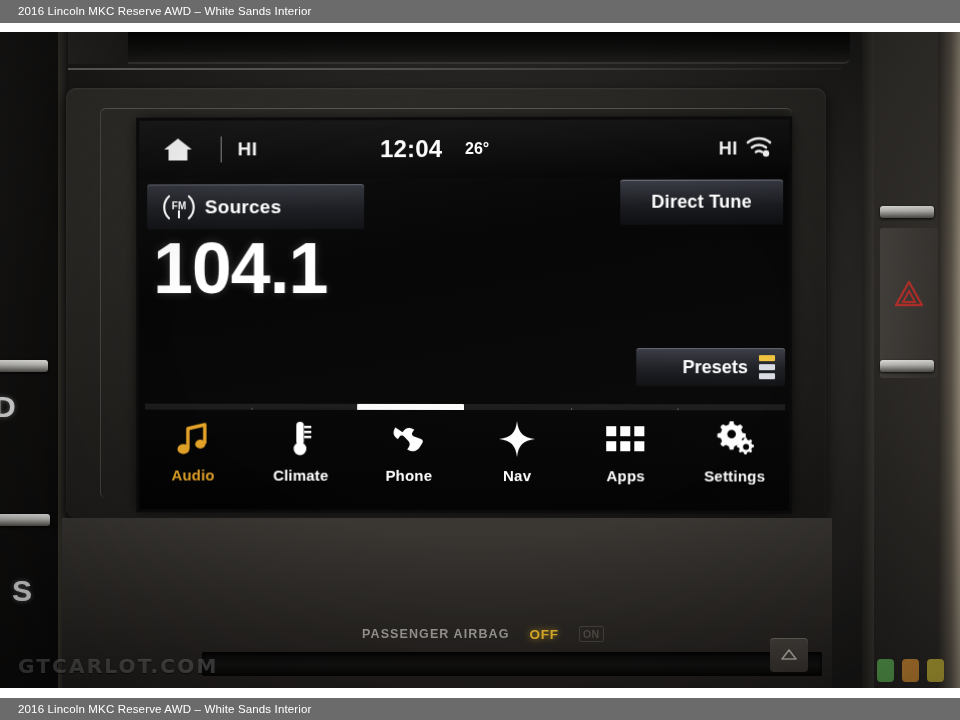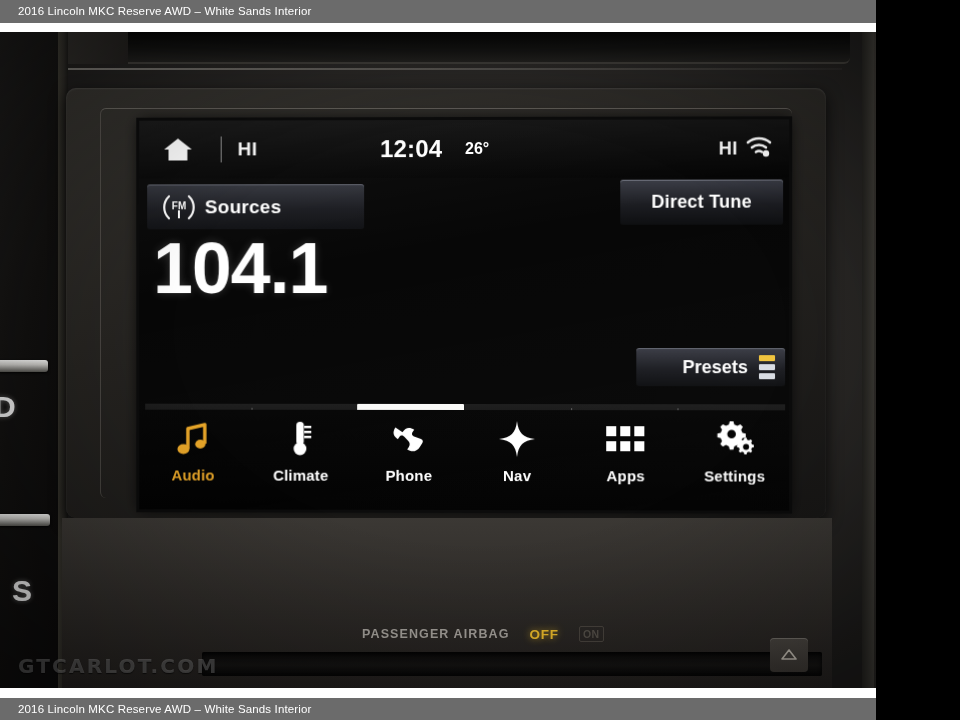--- a/index.html
+++ b/index.html
@@ -8,21 +8,21 @@
   html, body {
     width: 960px;
     height: 720px;
     overflow: hidden;
     background: #000;
     font-family: "Liberation Sans", sans-serif;
   }
 
   #page {
     position: relative;
-    width: 876px;
+    width: 960px;
     height: 720px;
     overflow: hidden;
   }
 
   
   .caption-bar {
     position: absolute;
     left: 0;
     width: 960px;
     height: 23px;

